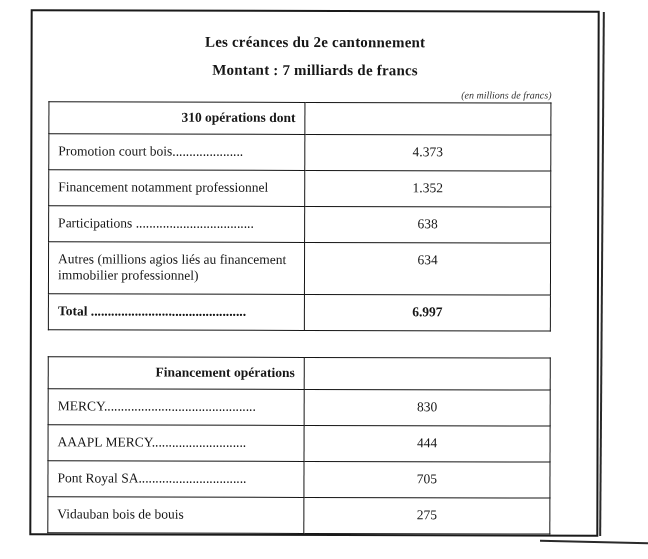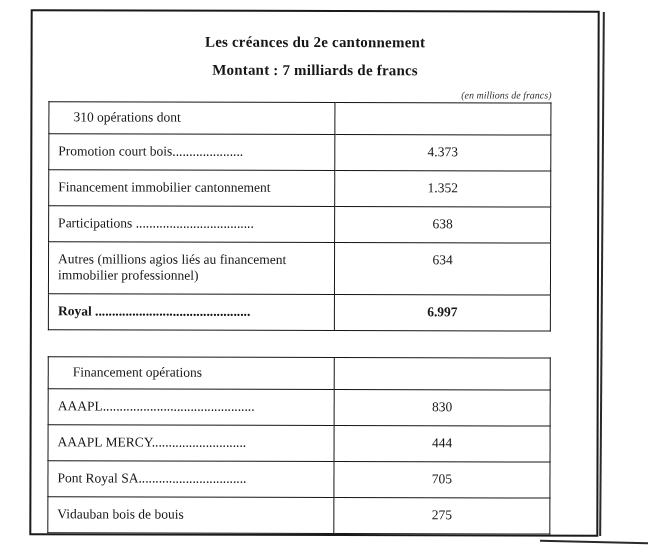--- a/index.html
+++ b/index.html
@@ -79,22 +79,23 @@
     overflow: hidden;
     white-space: nowrap;
   }
   td.label-col { width: 237px; }
   td.value-col {
     text-align: center;
     white-space: normal;
   }
   td.wrap { white-space: normal; }
   tr.hdr td {
-    font-weight: normal;
-    padding: 7px 24px;
+    font-weight: bold;
+    padding: 7px 9px;
+    text-align: right;
   }
   tr.total td {
     font-weight: bold;
   }
   td.vtop { vertical-align: top; text-align: center; }
   .table2 { margin-top: 26px; }
 </style>
 </head>
 <body>
 
@@ -108,46 +109,46 @@
     <tbody>
         <tr class="hdr">
       <td class="label-col">310 opérations dont</td>
       <td class="value-col"></td>
     </tr>
     <tr>
       <td class="label-col">Promotion court bois.....................</td>
       <td class="value-col">4.373</td>
     </tr>
     <tr>
-      <td class="label-col">Financement immobilier cantonnement</td>
+      <td class="label-col">Financement notamment professionnel</td>
       <td class="value-col">1.352</td>
     </tr>
     <tr>
       <td class="label-col">Participations ...................................</td>
       <td class="value-col">638</td>
     </tr>
     <tr>
       <td class="label-col wrap">Autres (millions agios liés au financement immobilier professionnel)</td>
       <td class="value-col vtop">634</td>
     </tr>
     <tr class="total">
-      <td class="label-col">Royal ..............................................</td>
+      <td class="label-col">Total ..............................................</td>
       <td class="value-col">6.997</td>
     </tr>
   </tbody>
     </table>
 
   <table class="table2">
     <tbody>
         <tr class="hdr">
       <td class="label-col">Financement opérations</td>
       <td class="value-col"></td>
     </tr>
     <tr>
-      <td class="label-col">AAAPL.............................................</td>
+      <td class="label-col">MERCY.............................................</td>
       <td class="value-col">830</td>
     </tr>
     <tr>
       <td class="label-col">AAAPL MERCY............................</td>
       <td class="value-col">444</td>
     </tr>
     <tr>
       <td class="label-col">Pont Royal SA................................</td>
       <td class="value-col">705</td>
     </tr>

